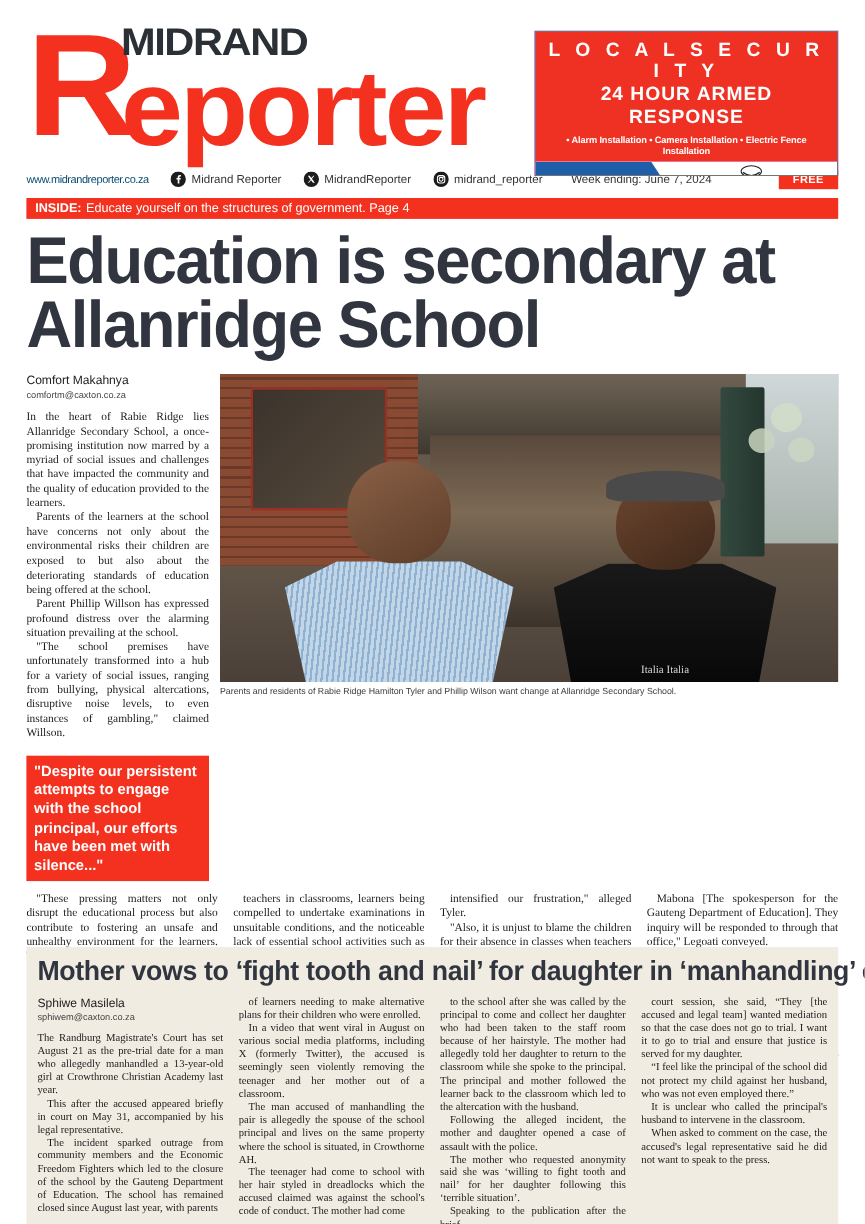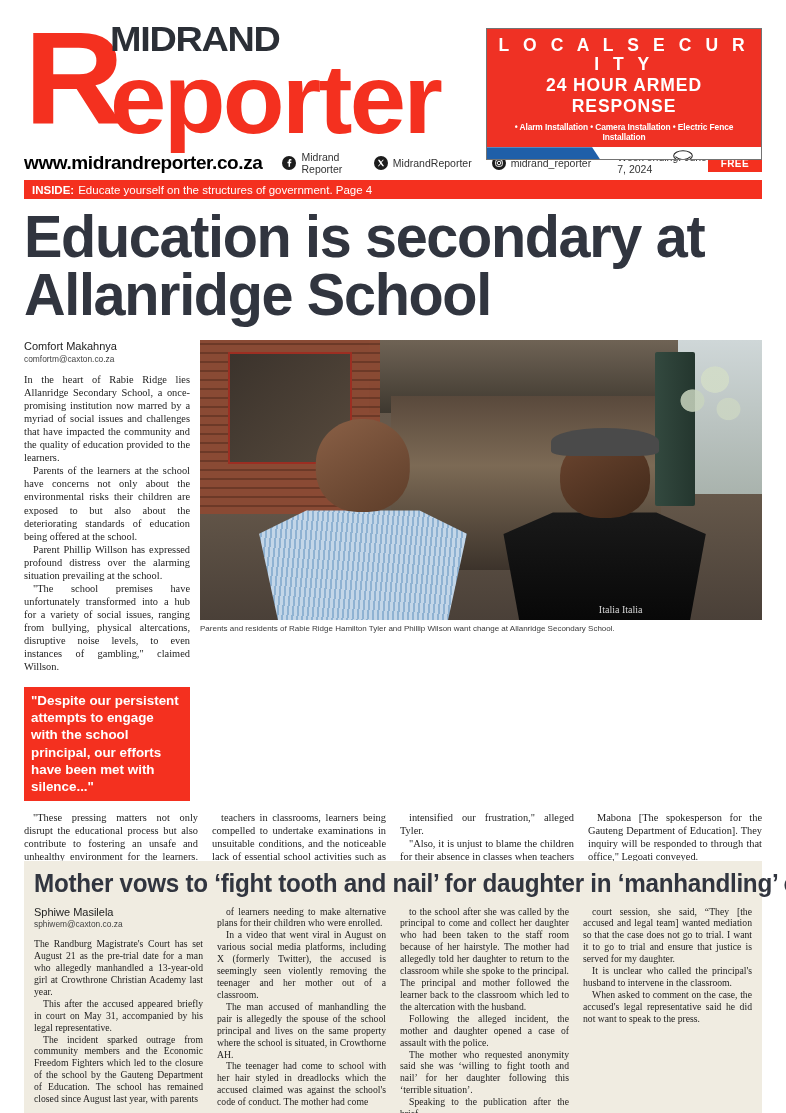--- a/index.html
+++ b/index.html
@@ -69,21 +69,21 @@
     display: flex; align-items: center; gap: 5px;
   }
   .ad-phone-num { font-weight: bold; font-size: 12px; }
   .ad-logo { position: absolute; right: 10px; top: 2px; width: 136px; text-align:center; }
 
   
   .social-strip {
     display: flex; align-items: center;
     padding: 0 24px; height: 26px; gap: 0;
   }
-  .site-url { font-weight: bold; font-size: 19px; color:#000000; letter-spacing:-0.4px; }
+  .site-url { font-weight: normal; font-size: 10px; color:#0c4a6e; letter-spacing:-0.4px; }
   .soc-item { display:flex; align-items:center; gap:5px; margin-left: 20px; }
   .soc-label { font-size: 10.5px; color:#333; }
   .soc-ic { width: 14px; height: 14px; flex: 0 0 14px; }
   .week-ending { margin-left: 26px; font-size: 10.5px; color:#333; }
   .free-badge {
     margin-left: auto; background:#f4301f; color:#fff;
     font-weight: bold; font-size: 10px; letter-spacing: .4px;
     padding: 3px 13px;
   }
 
@@ -210,21 +210,21 @@
   .torso { position:absolute; bottom:0; left:0; width:100%; height:58%; }
   .p1 .torso {
     background: repeating-linear-gradient(96deg,#c3d6e8 0 3px,#8fb2d2 3px 5px);
     clip-path: polygon(14% 100%, 6% 26%, 26% 6%, 74% 6%, 94% 26%, 86% 100%);
   }
   .p2 .torso {
     background: linear-gradient(180deg,#1a1a1a,#080808);
     clip-path: polygon(12% 100%, 5% 24%, 27% 5%, 73% 5%, 95% 24%, 88% 100%);
   }
   .tee-txt {
-    position:absolute; bottom: 4%; left: 16px; width:100%;
+    position:absolute; bottom: 4%; left: 0; width:100%;
     color:#e9e9e9; font-family:"Liberation Serif", serif;
     font-size: 10px; text-align:center; line-height:1.05; opacity:.9;
   }
 </style>
 </head>
 <body>
 
 <div class="page">
 
   <div class="masthead">
@@ -398,19 +398,20 @@
         <p>The teenager had come to school with her hair styled in dreadlocks which the accused claimed was against the school's code of conduct. The mother had come</p>
       </div>
       <div class="col serif">
         <p>to the school after she was called by the principal to come and collect her daughter who had been taken to the staff room because of her hairstyle. The mother had allegedly told her daughter to return to the classroom while she spoke to the principal. The principal and mother followed the learner back to the classroom which led to the altercation with the husband.</p>
         <p>Following the alleged incident, the mother and daughter opened a case of assault with the police.</p>
         <p>The mother who requested anonymity said she was ‘willing to fight tooth and nail’ for her daughter following this ‘terrible situation’.</p>
         <p>Speaking to the publication after the brief</p>
       </div>
       <div class="col serif">
         <p>court session, she said, “They [the accused and legal team] wanted mediation so that the case does not go to trial. I want it to go to trial and ensure that justice is served for my daughter.</p>
+        <p>“I feel like the principal of the school did not protect my child against her husband, who was not even employed there.”</p>
         <p>It is unclear who called the principal's husband to intervene in the classroom.</p>
         <p>When asked to comment on the case, the accused's legal representative said he did not want to speak to the press.</p>
       </div>
     </div>
   </div>
 
 </div>
 
 </body></html>

